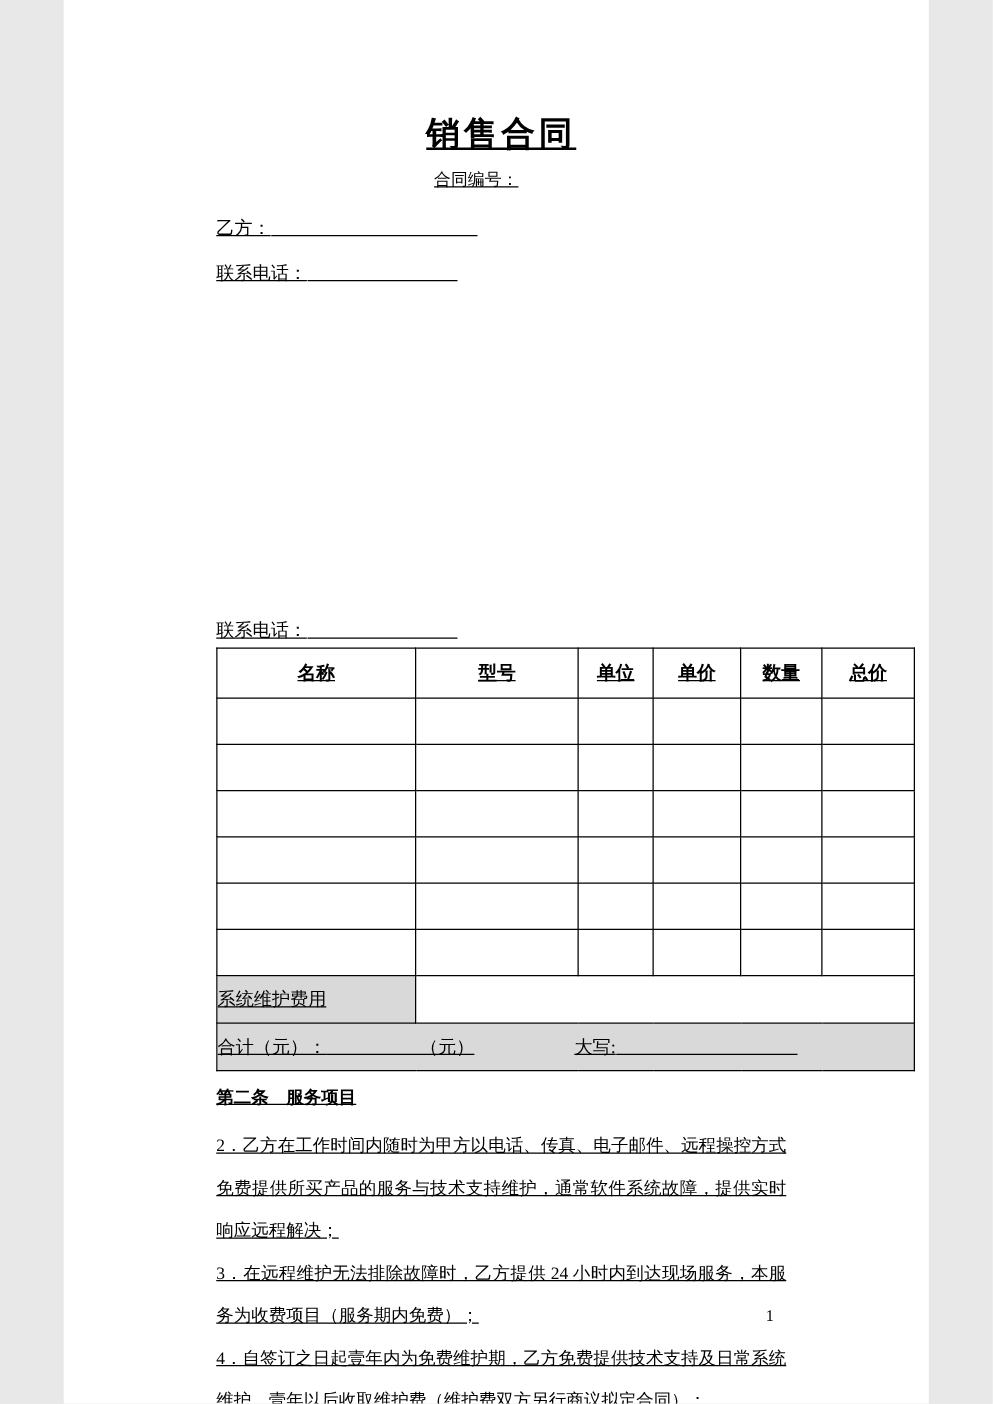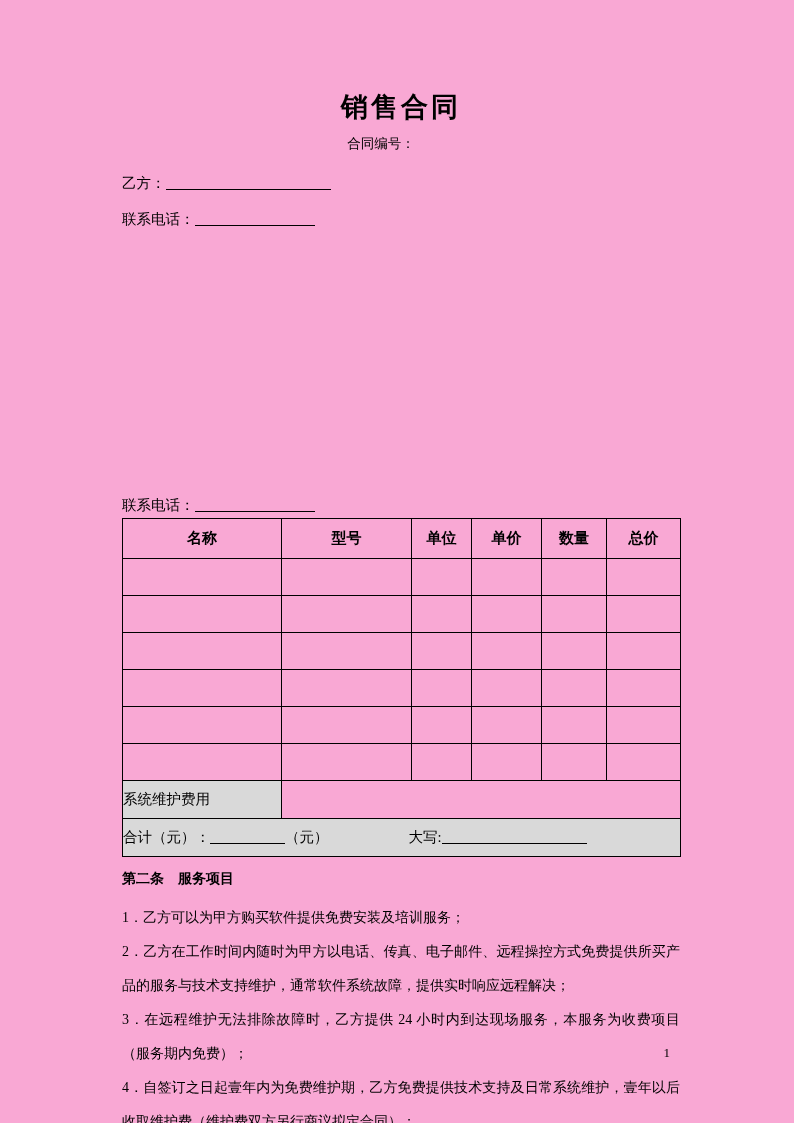--- a/index.html
+++ b/index.html
@@ -1,19 +1,20 @@
 <!DOCTYPE html>
 <html><head>
 <meta charset="utf-8">
 <style>
   html,body{margin:0;padding:0;background:#e8e8e8;}
   .page{
-    width:794px;height:1123px;background:#f9a8d4;margin:0 auto;position:relative;
+    width:692px;height:1123px;background:#ffffff;margin:0 auto;position:relative;
     font-family:"Liberation Serif","DejaVu Serif",serif;color:#000;box-sizing:border-box;
     overflow:hidden;
+    text-decoration:underline;
   }
   .content{padding:88px 114px 0 122px;box-sizing:border-box;}
   .doc-title{
     text-align:center;font-size:27px;font-weight:bold;letter-spacing:3px;
     margin:0;line-height:38px;
   }
   .contract-no{
     text-align:center;padding-right:40px;font-size:13.5px;margin-top:8px;line-height:20px;
   }
   .party-row{display:flex;margin-top:16px;font-size:14.5px;line-height:26px;}
@@ -153,21 +154,20 @@
           <td colspan="6" class="total-cell gray">
             <span>合计（元）：</span><span class="blank w75"></span><span>（元）</span><span class="total-gap"></span><span>大写:</span><span class="blank w145"></span>
           </td>
         </tr>
       </tbody>
     </table>
 
     <h2 class="sec-heading" style="margin-top:10px;">第二条　服务项目</h2>
 
     <div class="svc-items">
-      <p>1．乙方可以为甲方购买软件提供免费安装及培训服务；</p>
       <p>2．乙方在工作时间内随时为甲方以电话、传真、电子邮件、远程操控方式免费提供所买产品的服务与技术支持维护，通常软件系统故障，提供实时响应远程解决；</p>
       <p>3．在远程维护无法排除故障时，乙方提供 24 小时内到达现场服务，本服务为收费项目（服务期内免费）；</p>
       <p>4．自签订之日起壹年内为免费维护期，乙方免费提供技术支持及日常系统维护，壹年以后收取维护费（维护费双方另行商议拟定合同）；</p>
     </div>
 
   </div>
 
   <div class="page-number">1</div>
 </div>
 

